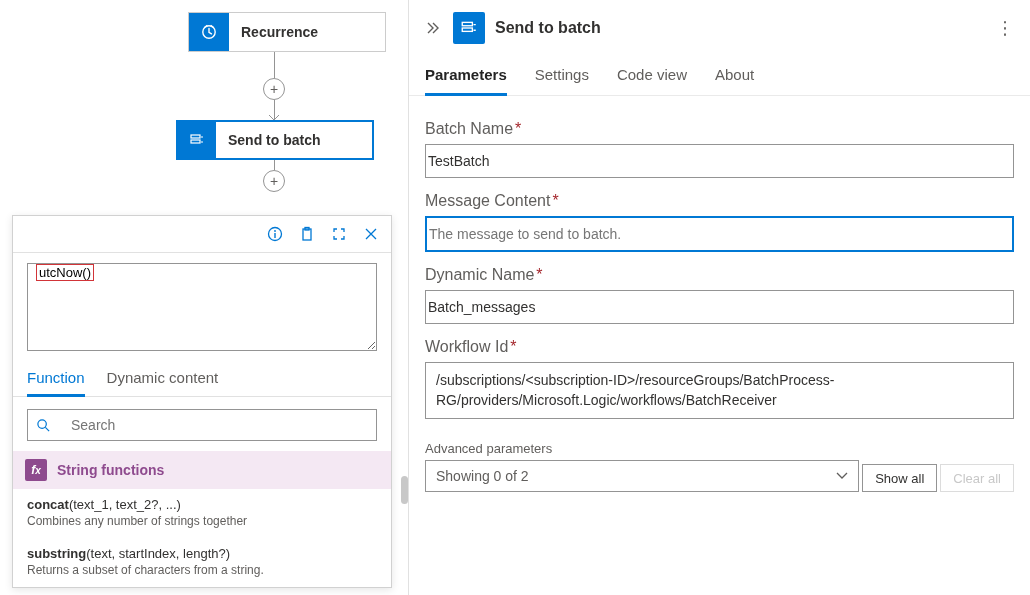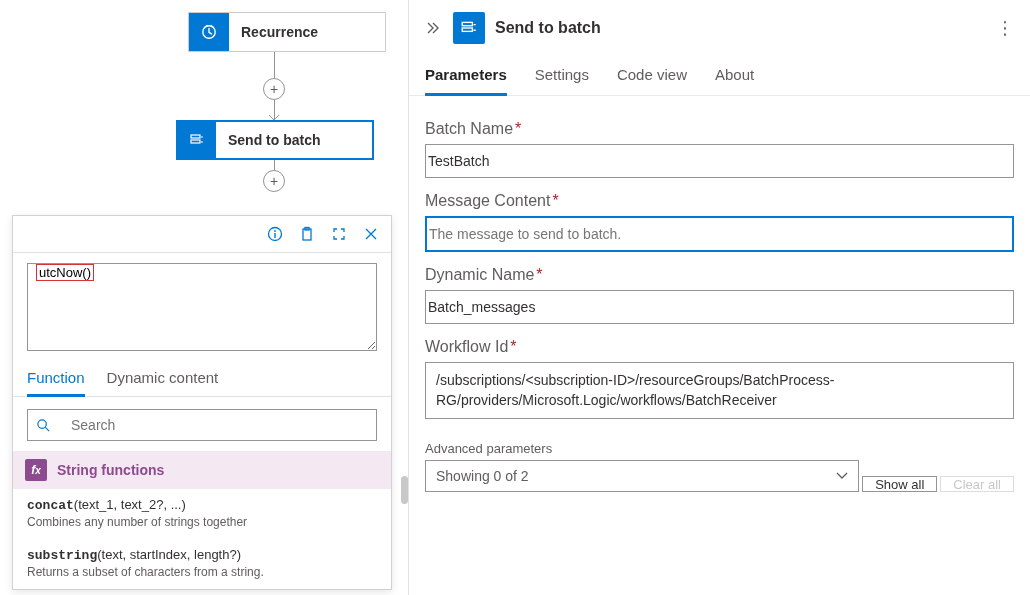--- a/index.html
+++ b/index.html
@@ -26,21 +26,21 @@
 .popup-tabs { display: flex; gap: 22px; padding: 4px 14px 0; border-bottom: 1px solid #e1e1e1; }
 .popup-tab { padding: 8px 0 10px; font-size: 15px; color: #605e5c; cursor: pointer; position: relative; }
 .popup-tab.active { color: #0078d4; }
 .popup-tab.active::after { content:""; position:absolute; left:0; right:0; bottom:-1px; height:3px; background:#0078d4; }
 .search-box { margin: 12px 14px 10px; border: 1px solid #949494; height: 32px; display: flex; align-items: center; padding: 0 8px; gap: 8px; color: #605e5c; }
 .search-box input { border: none; outline: none; flex: 1; font-size: 14px; color: #323130; margin-left: 12px; }
 .fn-header { background: #f4e8f3; padding: 8px 12px; display: flex; align-items: center; gap: 10px; color: #8e4a8e; font-weight: 600; font-size: 14px; }
 .fn-header-icon { width: 22px; height: 22px; background: #8e4a8e; color: #fff; display: flex; align-items: center; justify-content: center; font-style: italic; font-size: 12px; border-radius: 2px; }
 .fn-item { padding: 8px 14px 10px; }
 .fn-name { font-size: 13px; color: #323130; }
-.fn-name b { font-weight: 700; font-family: Liberation Mono, monospace; }
+.fn-name b { font-weight: 700; }
 .fn-desc { font-size: 12px; color: #605e5c; margin-top: 2px; }
 .scroll-thumb { position:absolute; right:0; top:476px; width:7px; height:28px; background:#c8c8c8; border-radius:4px; }
 
 
 .card-header { display: flex; align-items: center; height: 56px; padding: 0 16px; gap: 10px; }
 .chev-collapse { color: #605e5c; font-size: 14px; cursor: pointer; margin-right: 4px; }
 .card-header .hicon { width: 32px; height: 32px; background: #0078d4; color: #fff; display: flex; align-items: center; justify-content: center; border-radius: 2px; }
 .card-header .htitle { font-size: 16px; font-weight: 600; color: #323130; }
 .kebab { margin-left: auto; color: #605e5c; font-size: 18px; cursor: pointer; }
 
@@ -53,21 +53,21 @@
 .field-label { font-size: 16px; color: #605e5c; margin-top: 8px; }
 .req { color: #a4262c; margin-left: 2px; }
 .field-input { border: 1px solid #949494; height: 34px; padding: 0 2px; font-size: 14px; color: #323130; background: #fff; outline: none; width: 100%; }
 .field-input.active { border: 2px solid #0078d4; height: 36px; }
 .field-input.multiline { height: auto; padding: 8px 10px; line-height: 1.4; }
 .field-input::placeholder { color: #767676; }
 .adv-row { display: flex; align-items: flex-end; gap: 3px; margin-top: 16px; }
 .adv-select { flex: 1; }
 .adv-select-ctrl { border: 1px solid #949494; height: 32px; display: flex; align-items: center; padding: 0 10px; font-size: 14px; color: #605e5c; justify-content: space-between; cursor: pointer; }
 .adv-select-label { font-size: 13px; color: #605e5c; margin-bottom: 4px; }
-.mini-btn { border: 1px solid #949494; background: #fff; height: 16px; padding: 0 12px; font-size: 13px; color: #323130; cursor: pointer; text-align: right; }
+.mini-btn { border: 1px solid #949494; background: #fff; height: 28px; padding: 0 12px; font-size: 13px; color: #323130; cursor: pointer; text-align: right; }
 .mini-btn.disabled { color: #c8c8c8; border-color: #dcdcdc; cursor: default; }
 
 svg { display: block; }
 </style>
 </head>
 <body>
 
 <div class="left-pane">
   <div class="canvas">
 

